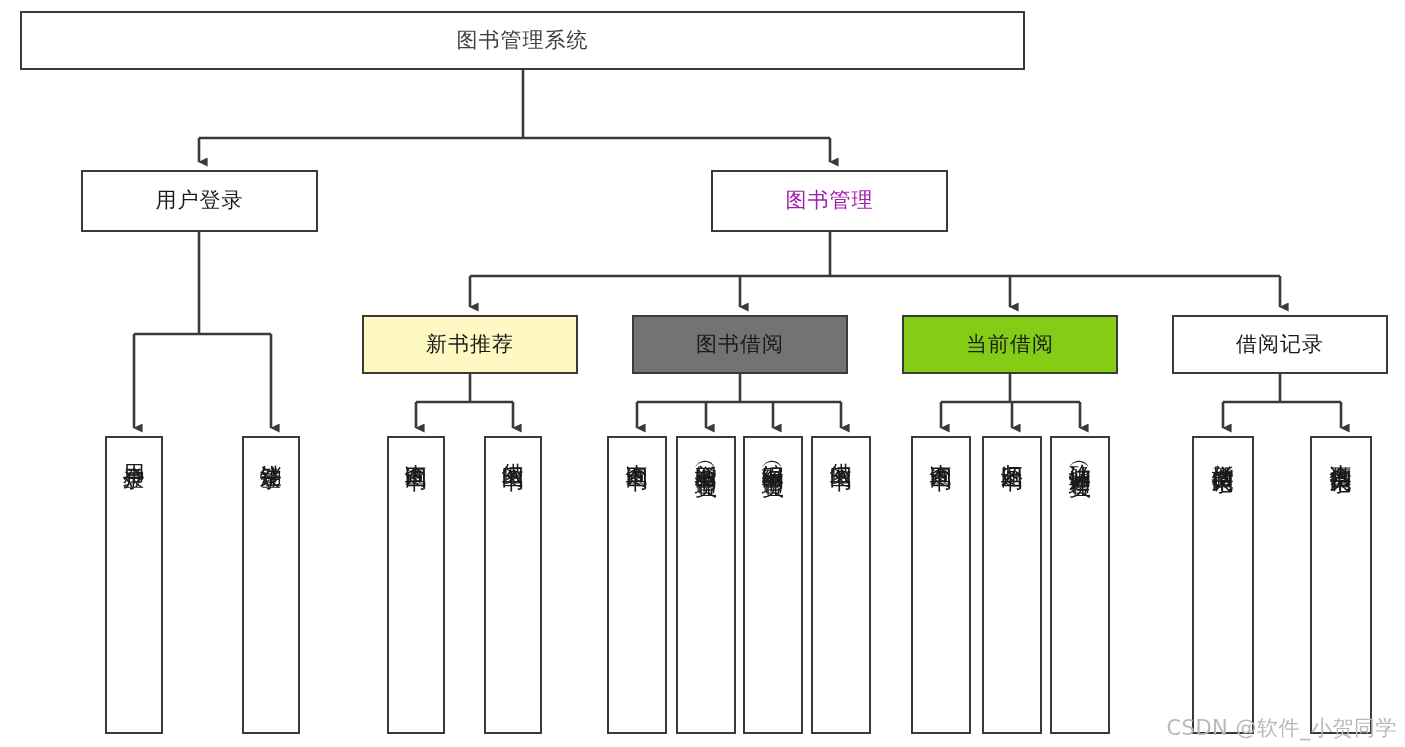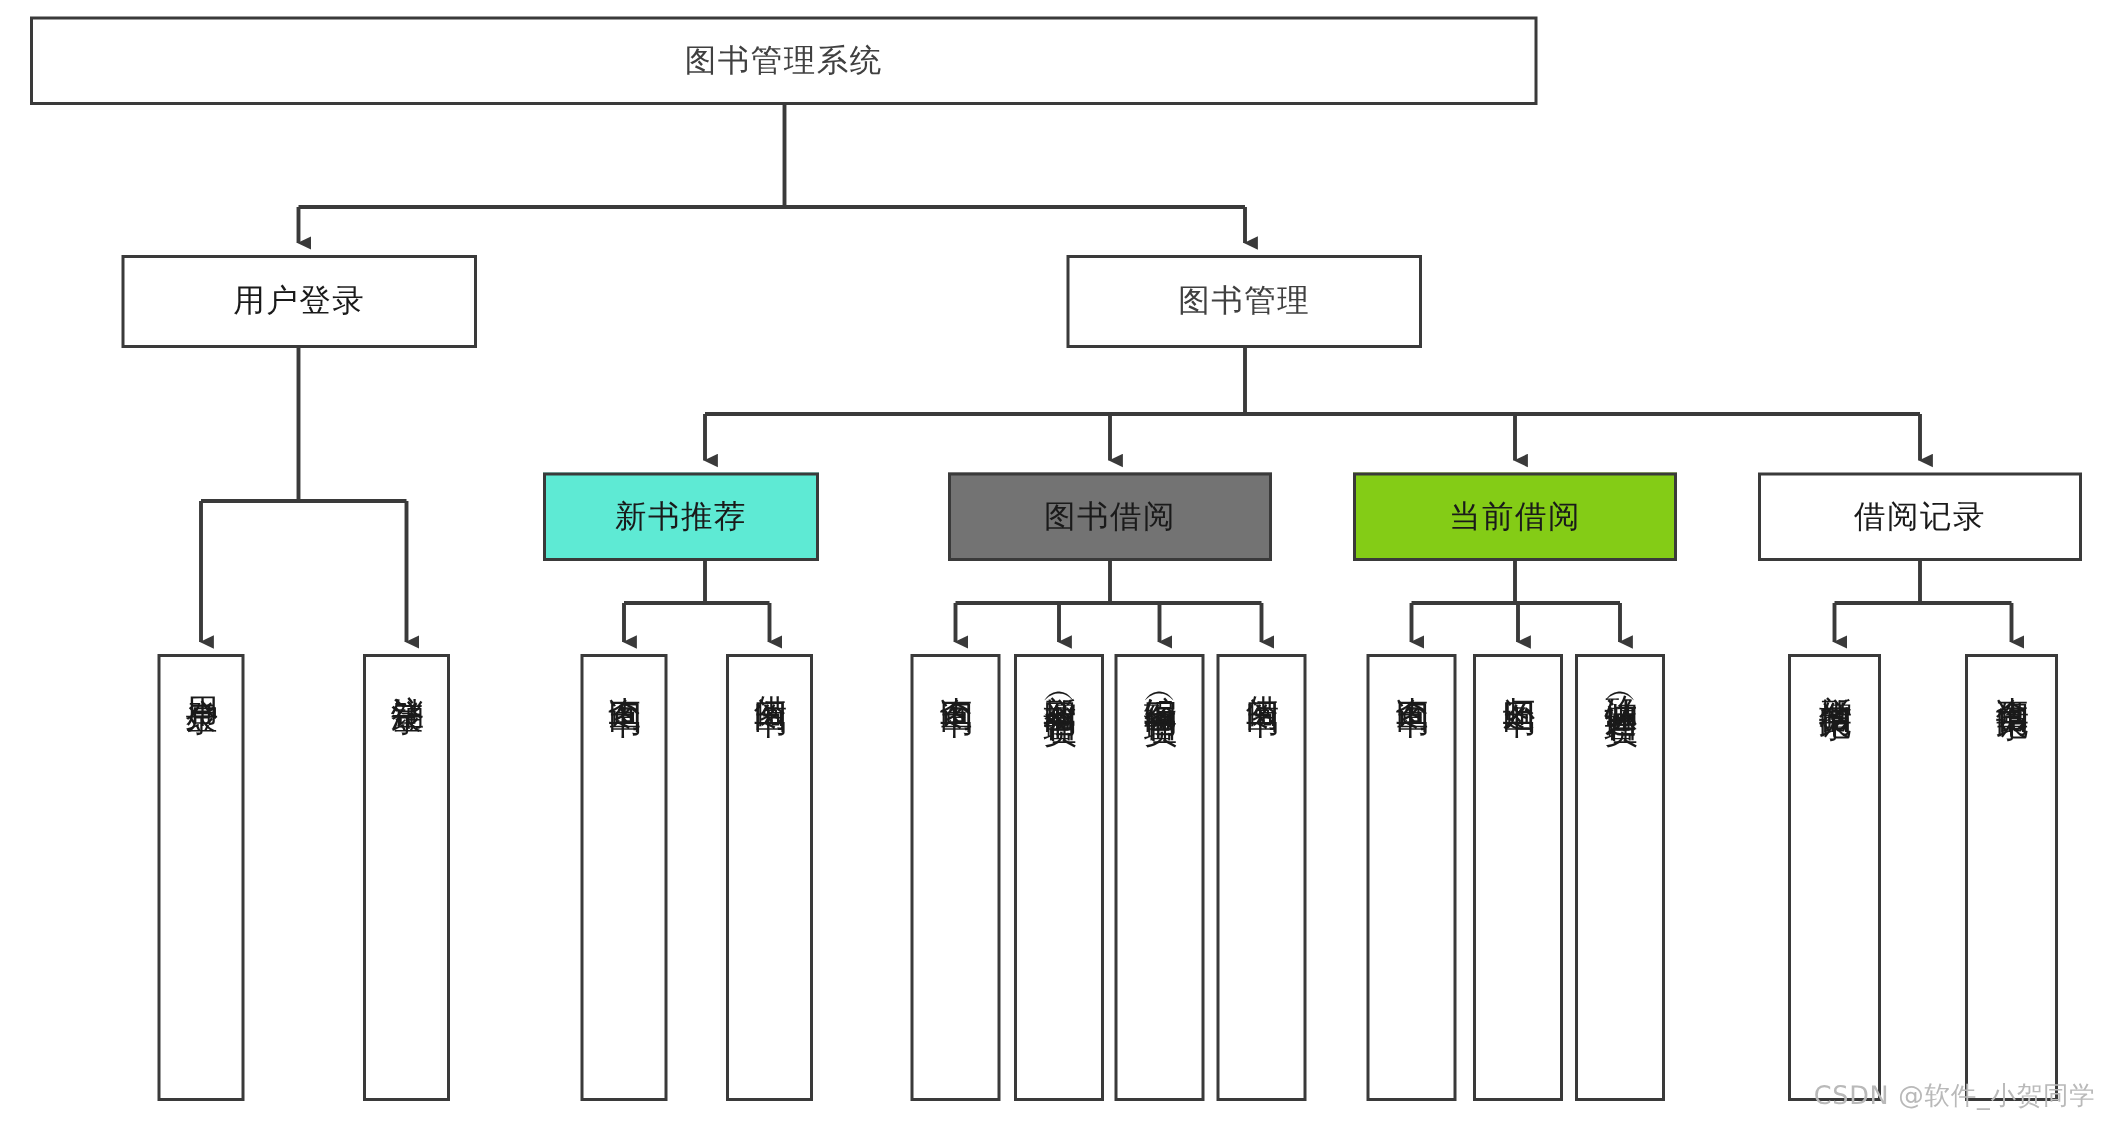--- a/index.html
+++ b/index.html
@@ -55,21 +55,21 @@
     font-size: 22px;
     line-height: 1.06;
     letter-spacing: 2px;
     text-align: left;
     white-space: nowrap;
   }
   #watermark {
     position: absolute;
     right: 8px;
     bottom: 5px;
-    font-size: 17px;
+    font-size: 21px;
     color: #b9b9b9;
     white-space: nowrap;
     letter-spacing: 0.5px;
   }
 </style>
 </head>
 <body>
 
 <div id="diagram-root">
 
@@ -124,25 +124,25 @@
     </g>
   </svg>
 
   <div class="node h" id="node-root" style="left: 20px; top: 11px; width: 1005px; height: 59px; border-color: rgb(58, 58, 58); background: rgb(255, 255, 255); color: #404040;">
     <span class="node-label">图书管理系统</span>
   </div>
 
   <div class="node h" id="node-l2-0" style="left: 81px; top: 170px; width: 237px; height: 62px; border-color: rgb(58, 58, 58); background: rgb(255, 255, 255); color: rgb(26, 26, 26);">
     <span class="node-label">用户登录</span>
   </div>
-  <div class="node h" id="node-l2-1" style="left: 711px; top: 170px; width: 237px; height: 62px; border-color: rgb(58, 58, 58); background: rgb(255, 255, 255); color: #404040;">
+  <div class="node h" id="node-l2-1" style="left: 711px; top: 170px; width: 237px; height: 62px; border-color: rgb(58, 58, 58); background: rgb(255, 255, 255); color: #a21caf;">
     <span class="node-label">图书管理</span>
   </div>
 
-  <div class="node h" id="node-l3-0" style="left: 362px; top: 315px; width: 184px; height: 59px; border-color: rgb(58, 58, 58); background: #5eead4; color: rgb(26, 26, 26);">
+  <div class="node h" id="node-l3-0" style="left: 362px; top: 315px; width: 216px; height: 59px; border-color: rgb(58, 58, 58); background: #fef9c3; color: rgb(26, 26, 26);">
     <span class="node-label">新书推荐</span>
   </div>
   <div class="node h" id="node-l3-1" style="left: 632px; top: 315px; width: 216px; height: 59px; border-color: rgb(58, 58, 58); background: #737373; color: rgb(26, 26, 26);">
     <span class="node-label">图书借阅</span>
   </div>
   <div class="node h" id="node-l3-2" style="left: 902px; top: 315px; width: 216px; height: 59px; border-color: rgb(58, 58, 58); background: #84cc16; color: rgb(26, 26, 26);">
     <span class="node-label">当前借阅</span>
   </div>
   <div class="node h" id="node-l3-3" style="left: 1172px; top: 315px; width: 216px; height: 59px; border-color: rgb(58, 58, 58); background: rgb(255, 255, 255); color: rgb(26, 26, 26);">
     <span class="node-label">借阅记录</span>

